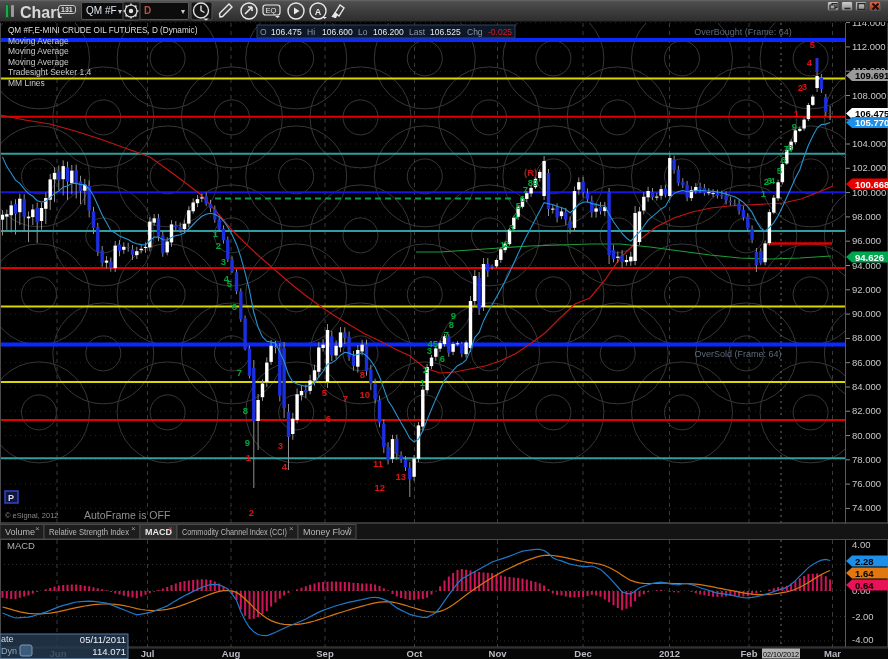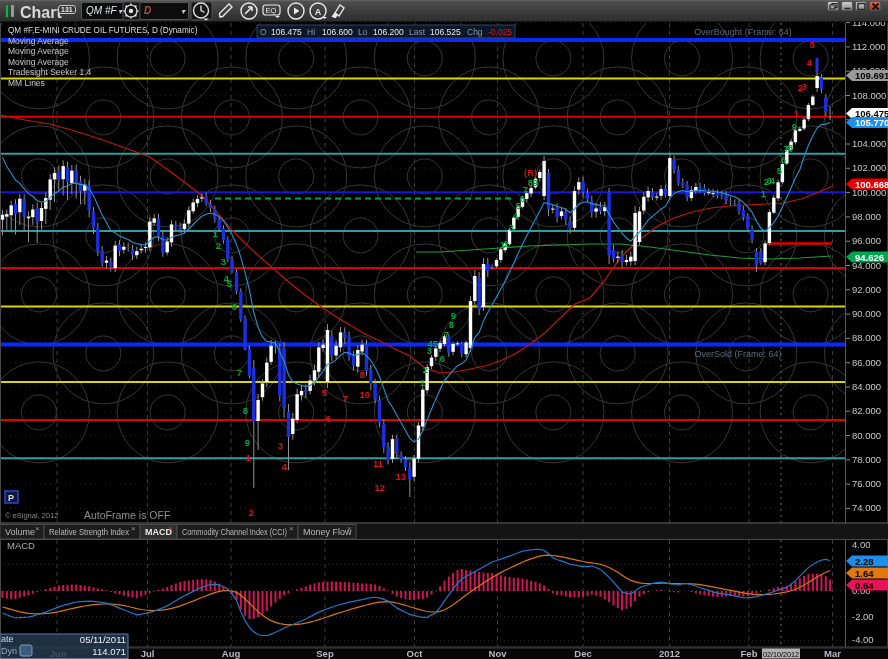--- a/index.html
+++ b/index.html
@@ -1,20 +1,20 @@
 <!DOCTYPE html>
 <html><head><meta charset="utf-8"><style>
 * { margin:0; padding:0; box-sizing:border-box; }
 html,body { width:888px; height:659px; background:#000; overflow:hidden;
   font-family:"Liberation Sans", sans-serif; }
 #toolbar { position:absolute; left:0; top:0; width:888px; height:22px;
   background:linear-gradient(#6a6a6a 0%,#4e4e4e 8%,#3c3c3c 55%,#2e2e2e 100%);
   border-bottom:1px solid #141414; }
 .dd { position:absolute; top:2px; height:18px; background:#0c0c0c; border:1px solid #555;
-  border-radius:2px; font-size:10px; padding:2px 4px;font-style:italic; }
+  border-radius:2px; font-size:10px; padding:2px 4px; }
 .arr { position:absolute; right:3px; top:4px; color:#ccc; font-size:8px; }
 .wbtn { position:absolute; top:1px; width:12px; height:10px; background:linear-gradient(#cfcfcf,#8a8a8a);
   border:1px solid #555; border-radius:2px; }
 .wbtn svg { display:block; }
 #main { position:absolute; left:0; top:0; }
 </style></head>
 <body>
 <svg id="main" width="888" height="659" viewBox="0 0 888 659" font-family="Liberation Sans, sans-serif">
 <defs>
       <clipPath id="chartclip">

